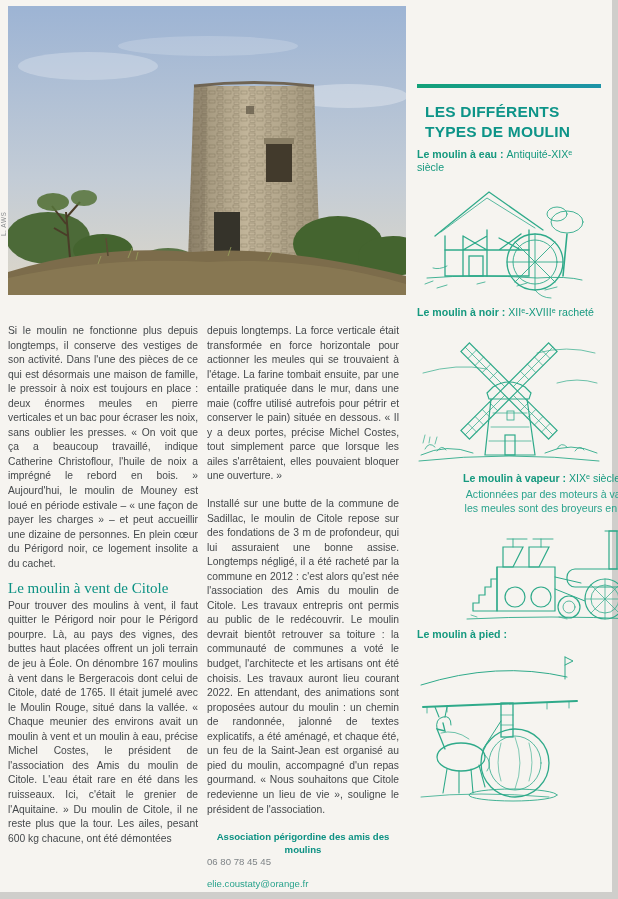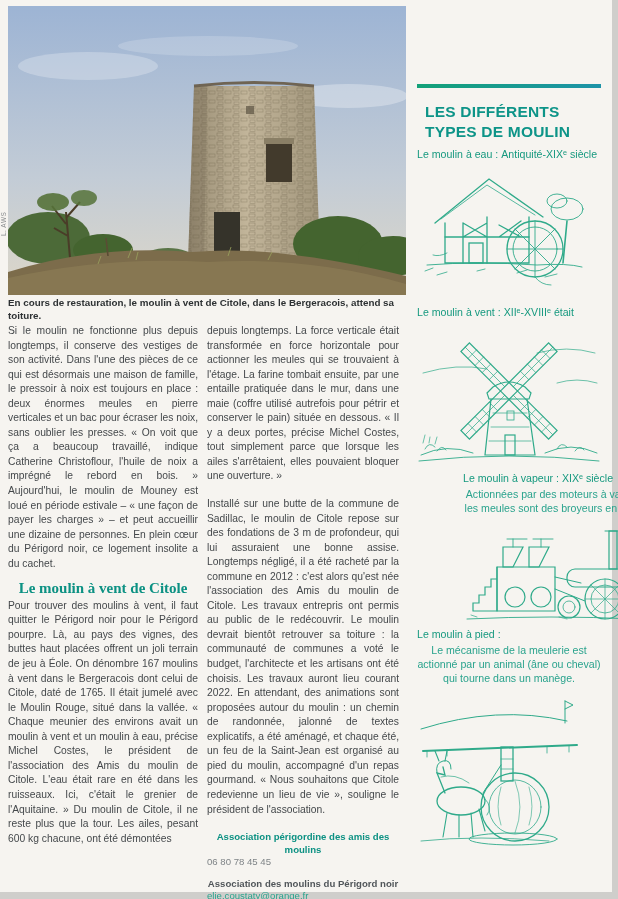--- a/index.html
+++ b/index.html
@@ -13,38 +13,38 @@
           font-size:6.5px;color:#8a8d8f;letter-spacing:.5px;}
   .caption{position:absolute;left:8px;top:297px;width:398px;margin:0;
            font-size:9.8px;font-weight:bold;color:#2d3133;line-height:1.3;}
   
   .col{position:absolute;top:324px;width:190px;font-size:10.3px;line-height:14.55px;
        color:#44484b;text-align:justify;}
   .col p{margin:0;}
   .col1{left:8px;}
   .col2{left:207px;width:192px;}
   .col p + p{margin-top:13px;}
-  h2.moulin{margin:10px 0 3px 0;font-family:"Liberation Serif",serif;font-weight:bold;
-            font-size:15px;color:#0c9183;text-align:center;}
+  h2.moulin{margin:10px 0 3px 0;font-family:"Liberation Serif",serif;font-weight:normal;
+            font-size:15px;color:#0c9183;text-align:left;}
   
   .contacts{margin-top:14px;font-size:9.6px;line-height:12.5px;text-align:left;}
   .contact{margin-bottom:9px;}
   .contact .cname{font-weight:bold;color:#51565a;display:block;text-align:center;}
   .contact.teal .cname{color:#0c9183;}
   .contact .clink{color:#2aa38d;display:block;}
   .contact .cphone{color:#7f8487;display:block;}
   
   .sidebar{position:absolute;left:417px;top:0;width:184px;}
   .rule{position:absolute;top:84px;left:0;width:184px;height:4px;
         background:linear-gradient(90deg,#13a178,#1d93a8);}
   .sb-title{position:absolute;top:94px;left:0;margin:8px;width:184px;
             font-size:15.5px;line-height:20px;font-weight:bold;color:#0d9488;letter-spacing:.2px;}
   .ssec{position:absolute;left:0;width:184px;}
   .slabel{margin:0;font-size:10.6px;color:#16997f;line-height:13px;}
-  .slabel b{font-weight:normal;margin-right:3px;}
+  .slabel b{font-weight:bold;margin-right:3px;}
   .sdesc{margin:2px 0 0 0;font-size:10.6px;line-height:14px;color:#2aa38d;text-align:center;}
   .sill{display:block;margin-top:4px;}
   .s1{top:148px;} .s2{top:306px;} .s3{top:472px;margin-left:46px;} .s4{top:628px;}
 </style>
 </head>
 <body>
 
 <div class="page">
 
   <div class="photo-wrap">
@@ -95,39 +95,37 @@
       <path d="M0,266 Q90,238 185,246 Q265,238 398,270 L398,289 L0,289 Z" fill="#7c6c4b"></path>
       <path d="M0,272 Q100,250 200,256 Q300,250 398,278 L398,289 L0,289 Z" fill="#8a7a54" opacity="0.8"></path>
       <g stroke="#9aa25e" stroke-width="1" opacity="0.8">
         <path d="M120,252 l4,-10 M128,254 l2,-8 M220,250 l3,-9 M260,254 l4,-8 M90,258 l3,-8"></path>
       </g>
       <path d="M100,250 l-2,-18" stroke="#5a4c34" stroke-width="1.6"></path>
     </svg>
     <div class="credit">L. AWS</div>
   </div>
 
-  <p class="caption">En cours de restauration, le moulin à vent de Citole, dans le Bergeracois, attend sa toiture.</p>
 
   <div class="col col1">
     <p>Si le moulin ne fonctionne plus depuis longtemps, il conserve des vestiges de son activité. Dans l'une des pièces de ce qui est désormais une maison de famille, le pressoir à noix est toujours en place : deux énormes meules en pierre verticales et un bac pour écraser les noix, sans oublier les presses. « On voit que ça a beaucoup travaillé, indique Catherine Christoflour, l'huile de noix a imprégné le rebord en bois. » Aujourd'hui, le moulin de Mouney est loué en période estivale – « une façon de payer les charges » – et peut accueillir une dizaine de personnes. En plein cœur du Périgord noir, ce logement insolite a du cachet.</p>
     <h2 class="moulin">Le moulin à vent de Citole</h2>
     <p>Pour trouver des moulins à vent, il faut quitter le Périgord noir pour le Périgord pourpre. Là, au pays des vignes, des buttes haut placées offrent un joli terrain de jeu à Éole. On dénombre 167 moulins à vent dans le Bergeracois dont celui de Citole, daté de 1765. Il était jumelé avec le Moulin Rouge, situé dans la vallée. « Chaque meunier des environs avait un moulin à vent et un moulin à eau, précise Michel Costes, le président de l'association des Amis du moulin de Citole. L'eau était rare en été dans les ruisseaux. Ici, c'était le grenier de l'Aquitaine. » Du moulin de Citole, il ne reste plus que la tour. Les ailes, pesant 600 kg chacune, ont été démontées</p>
   </div>
 
   <div class="col col2">
     <p>depuis longtemps. La force verticale était transformée en force horizontale pour actionner les meules qui se trouvaient à l'étage. La farine tombait ensuite, par une entaille pratiquée dans le mur, dans une maie (coffre utilisé autrefois pour pétrir et conserver le pain) située en dessous. « Il y a deux portes, précise Michel Costes, tout simplement parce que lorsque les ailes s'arrêtaient, elles pouvaient bloquer une ouverture. »</p>
     <p>Installé sur une butte de la commune de Sadillac, le moulin de Citole repose sur des fondations de 3 m de profondeur, qui lui assuraient une bonne assise. Longtemps négligé, il a été racheté par la commune en 2012 : c'est alors qu'est née l'association des Amis du moulin de Citole. Les travaux entrepris ont permis au public de le redécouvrir. Le moulin devrait bientôt retrouver sa toiture : la communauté de communes a voté le budget, l'architecte et les artisans ont été choisis. Les travaux auront lieu courant 2022. En attendant, des animations sont proposées autour du moulin : un chemin de randonnée, jalonné de textes explicatifs, a été aménagé, et chaque été, un feu de la Saint-Jean est organisé au pied du moulin, accompagné d'un repas gourmand. « Nous souhaitons que Citole redevienne un lieu de vie », souligne le président de l'association.</p>
 
     <div class="contacts">
       <div class="contact teal">
         <span class="cname">Association périgordine des amis des moulins</span>
         <span class="cphone">06 80 78 45 45</span>
       </div>
       <div class="contact">
-        <span class="cname">Association des moulins du Périgord noir</span>
         <span class="clink">elie.coustaty@orange.fr</span>
       </div>
 
     </div>
   </div>
 
   <aside class="sidebar">
     <div class="rule"></div>
     <h1 class="sb-title">LES DIFFÉRENTS TYPES DE MOULIN</h1>
 
@@ -150,21 +148,21 @@
           <ellipse cx="150" cy="44" rx="16" ry="11" stroke-width="0.9"></ellipse>
           <ellipse cx="140" cy="36" rx="10" ry="7" stroke-width="0.9"></ellipse>
           <path d="M8,106 l8,-3 M20,110 l10,-3 M100,108 l10,-3 M128,112 l12,-3 M60,106 l8,-2" stroke-width="0.8"></path>
           <path d="M30,88 q-8,4 -14,2 M118,112 q6,8 16,8" stroke-width="0.8"></path>
         </g>
       </svg>
     </div>
 
     <div class="ssec s2">
       <p class="slabel">
-        <b>Le moulin à vent :</b><span>XIIᵉ-XVIIIᵉ était</span>
+        <b>Le moulin à noir :</b><span>XIIᵉ-XVIIIᵉ racheté</span>
       </p>
       <svg class="sill" width="184" height="148" viewBox="0 0 184 148">
         <g fill="none" stroke="#2faa8a" stroke-width="1.2" stroke-linecap="round">
           <path d="M6,50 Q40,40 70,46 M120,30 Q150,22 178,30 M140,60 Q160,54 180,60" stroke-width="0.7"></path>
           <g>
             <g transform="rotate(45 92 68)">
               <rect x="86" y="6" width="12" height="56"></rect>
               <path d="M86,16 h12 M86,26 h12 M86,36 h12 M86,46 h12 M92,6 v56" stroke-width="0.7"></path>
             </g>
             <g transform="rotate(135 92 68)">
@@ -220,21 +218,20 @@
           <path d="M4,100 Q88,96 172,100" stroke-width="0.9"></path>
           <path d="M8,96 l6,2 M96,98 l8,2 M160,96 l8,2" stroke-width="0.7"></path>
         </g>
       </svg>
     </div>
 
     <div class="ssec s4">
       <p class="slabel">
         <b>Le moulin à pied :</b><span></span>
       </p>
-      <p class="sdesc">Le mécanisme de la meulerie est actionné par un animal (âne ou cheval) qui tourne dans un manège.</p>
       <svg class="sill" width="168" height="158" viewBox="0 0 168 158">
         <g fill="none" stroke="#2faa8a" stroke-width="1.3" stroke-linecap="round">
           <path d="M4,40 Q80,16 150,32" stroke-width="1"></path>
           <path d="M148,12 L148,34 M148,12 l8,4 -8,4" stroke-width="1"></path>
           <path d="M6,62 L160,56" stroke-width="2"></path>
           <path d="M10,62 l0,6 M30,61 l0,6 M130,58 l0,6 M152,57 l0,6" stroke-width="0.8"></path>
           <rect x="84" y="58" width="12" height="34"></rect>
           <path d="M84,70 h12 M84,80 h12" stroke-width="0.7"></path>
           <ellipse cx="98" cy="118" rx="34" ry="34"></ellipse>
           <ellipse cx="98" cy="118" rx="26" ry="27" stroke-width="0.8"></ellipse>

